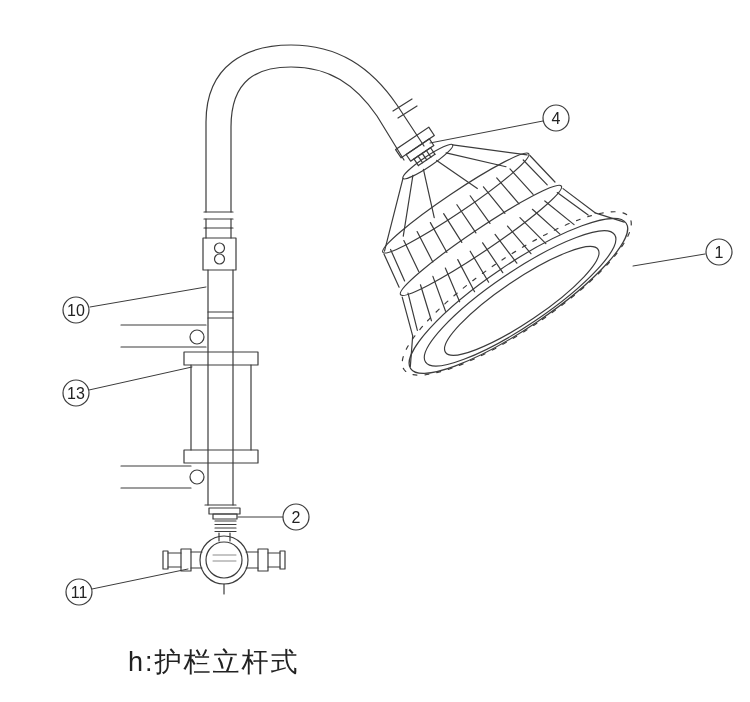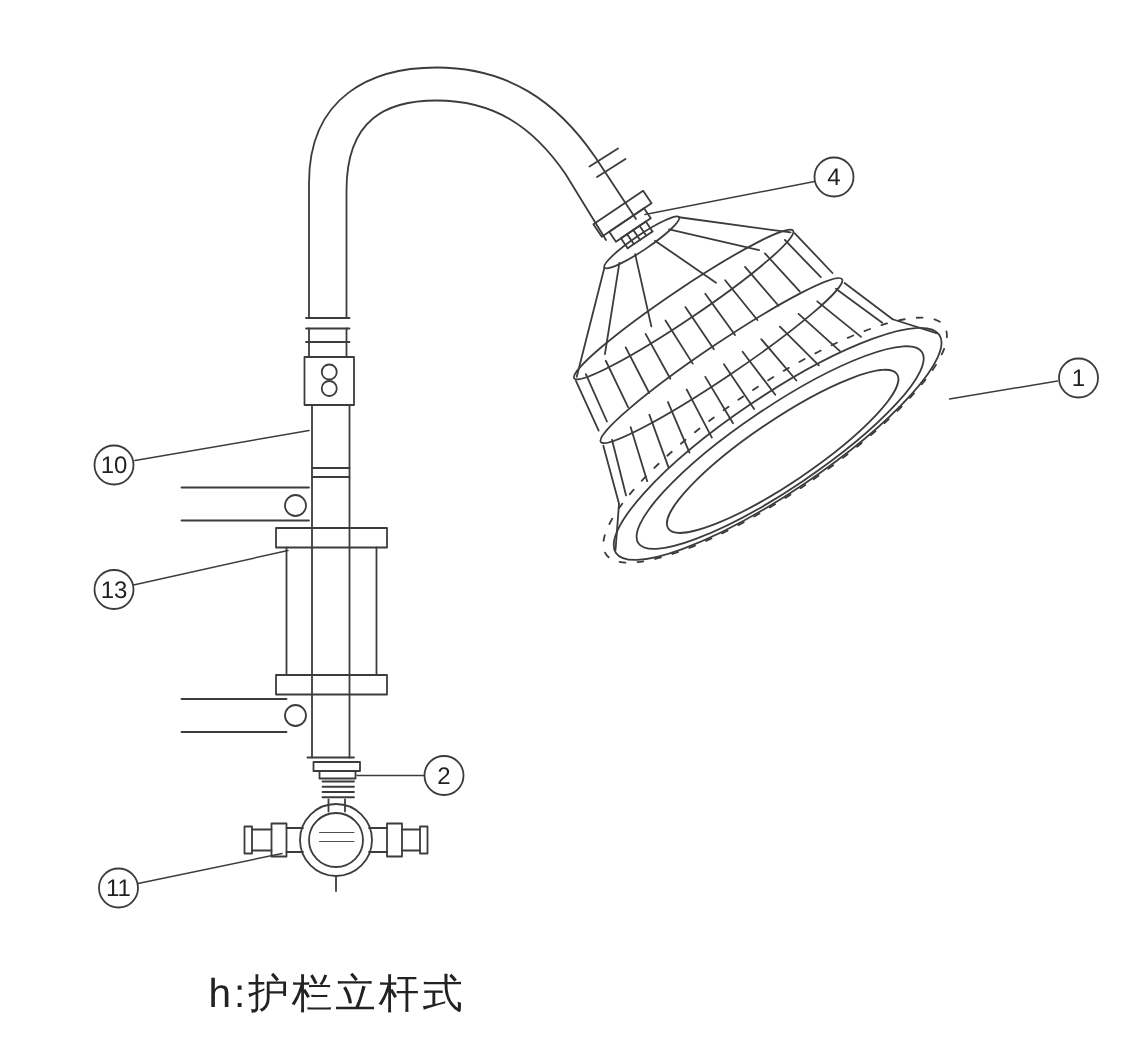--- a/index.html
+++ b/index.html
@@ -10,21 +10,20 @@
     font-family:"Liberation Sans", sans-serif;
     overflow:hidden;
   }
   .caption{
     position:absolute;
     left:128px;top:644px;
     font-size:27px;
     color:#222;
     letter-spacing:2px;
     white-space:nowrap;
-    margin-left:11px;
   }
   svg{position:absolute;left:0;top:0;}
   svg text{font-family:"Liberation Sans", sans-serif;}
 </style>
 </head>
 <body>
 
 <div class="stage">
 
   <svg width="750" height="702" viewBox="0 0 750 702">

